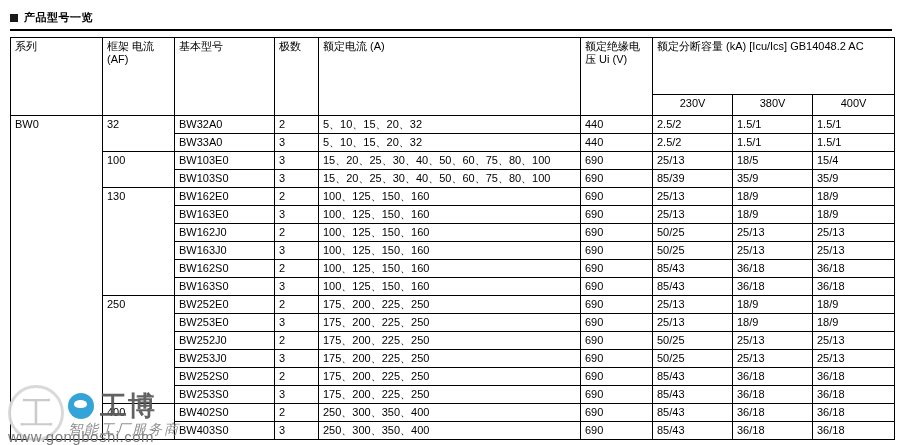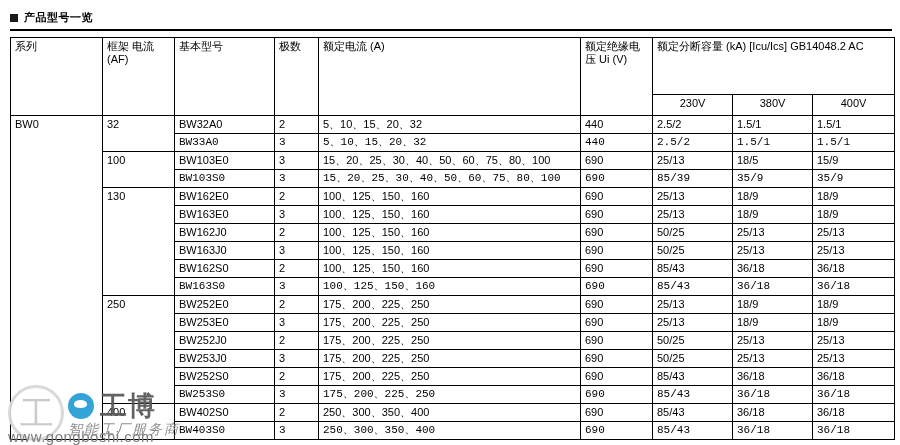--- a/index.html
+++ b/index.html
@@ -92,21 +92,20 @@
   
   td.inner {
     border-top: none;
     border-bottom: none;
   }
   td.grp-start {
     border-bottom: none;
   }
   td.grp-end {
     border-top: none;
-    font-family: Liberation Mono, monospace;
   }
   
   .watermark {
     position: absolute;
     left: 8px;
     bottom: 4px;
     display: flex;
     align-items: flex-end;
     gap: 4px;
     opacity: 0.95;
@@ -246,21 +245,21 @@
           <td class="grp-end">1.5/1</td>
         </tr>
         <tr>
           <td rowspan="2">100</td>
           <td class="model-cell nowrap grp-start">BW103E0</td>
           <td class="grp-start">3</td>
           <td class="nowrap grp-start">15、20、25、30、40、50、60、75、80、100</td>
           <td class="grp-start">690</td>
           <td class="grp-start">25/13</td>
           <td class="grp-start">18/5</td>
-          <td class="grp-start">15/9</td>
+          <td class="grp-start">15/4</td>
         </tr>
         <tr>
           <td class="model-cell nowrap grp-end">BW103S0</td>
           <td class="grp-end">3</td>
           <td class="nowrap grp-end">15、20、25、30、40、50、60、75、80、100</td>
           <td class="grp-end">690</td>
           <td class="grp-end">85/39</td>
           <td class="grp-end">35/9</td>
           <td class="grp-end">35/9</td>
         </tr>

